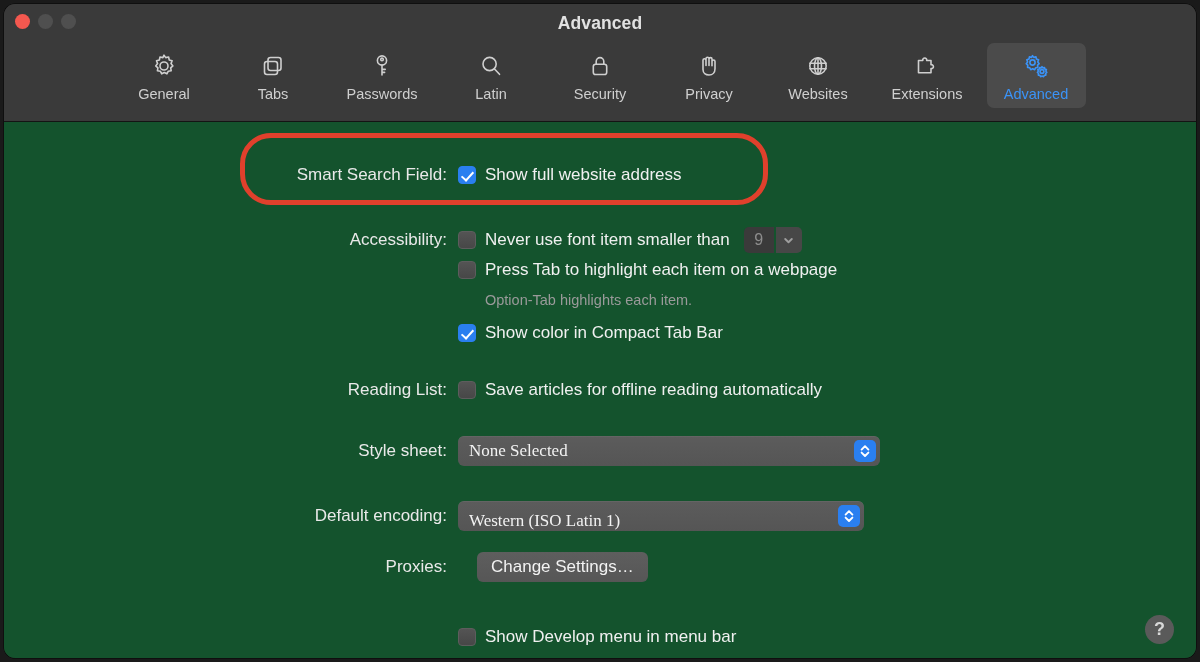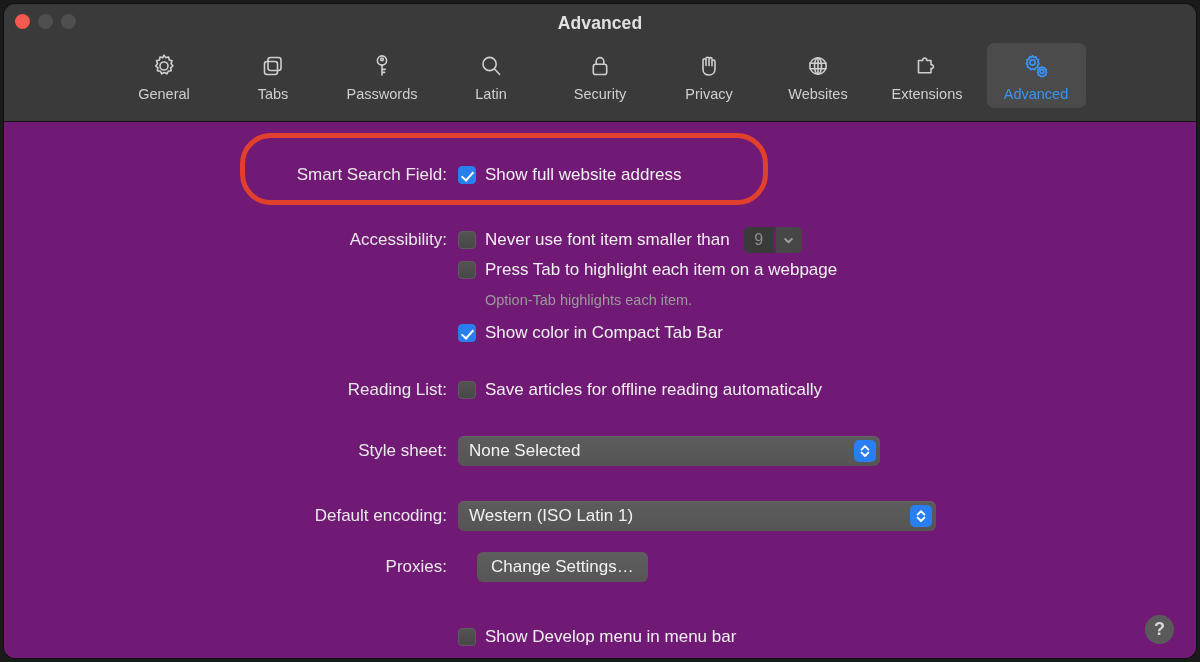--- a/index.html
+++ b/index.html
@@ -81,21 +81,21 @@
     stroke-linecap: round; stroke-linejoin: round;
   }
   .tab.selected .ico path, .tab.selected .ico circle, .tab.selected .ico rect {
     stroke: #3b93f7;
   }
 
   
   #content {
     position: relative;
     height: 536px;
-    background: #701a75;
+    background: #14532d;
   }
 
   .row {
     position: absolute;
     display: flex;
     align-items: center;
   }
   .lbl {
     width: 190px;
     text-align: right;
@@ -150,20 +150,21 @@
     display: flex;
     align-items: center;
     position: relative;
     box-shadow: 0 0.5px 0 rgba(255,255,255,.10) inset;
   }
   .popup .pv {
     color: #f2f2f2;
     font-size: 17px;
     padding-left: 11px;
     white-space: nowrap;
+    font-family: Liberation Serif, serif;
   }
   .popup .chev-box {
     position: absolute;
     right: 4px; top: 4px;
     width: 22px; height: 22px;
     background: #2a7ff0;
     border-radius: 5px;
     display: flex; align-items: center; justify-content: center;
   }
   .chev-box svg path { stroke: #fff; stroke-width: 1.9; fill: none; stroke-linecap: round; stroke-linejoin: round; }
@@ -391,21 +392,21 @@
         <span class="chev-box">
           <svg width="14" height="16" viewBox="0 0 14 16">
               <path d="M3.6 6.6L7 3.2l3.4 3.4M3.6 9.6L7 13l3.4-3.4"></path>
             </svg>
         </span>
       </div>
     </div>
 
     <div class="row" style="left:253px; top:379px;">
       <div class="lbl">Default encoding:</div>
-      <div class="popup" style="width:478px;">
+      <div class="popup" style="width:406px;align-items:flex-end;">
         <span class="pv">Western (ISO Latin 1)</span>
         <span class="chev-box">
           <svg width="14" height="16" viewBox="0 0 14 16">
               <path d="M3.6 6.6L7 3.2l3.4 3.4M3.6 9.6L7 13l3.4-3.4"></path>
             </svg>
         </span>
       </div>
     </div>
 
     <div class="row" style="left:253px; top:430px;">

